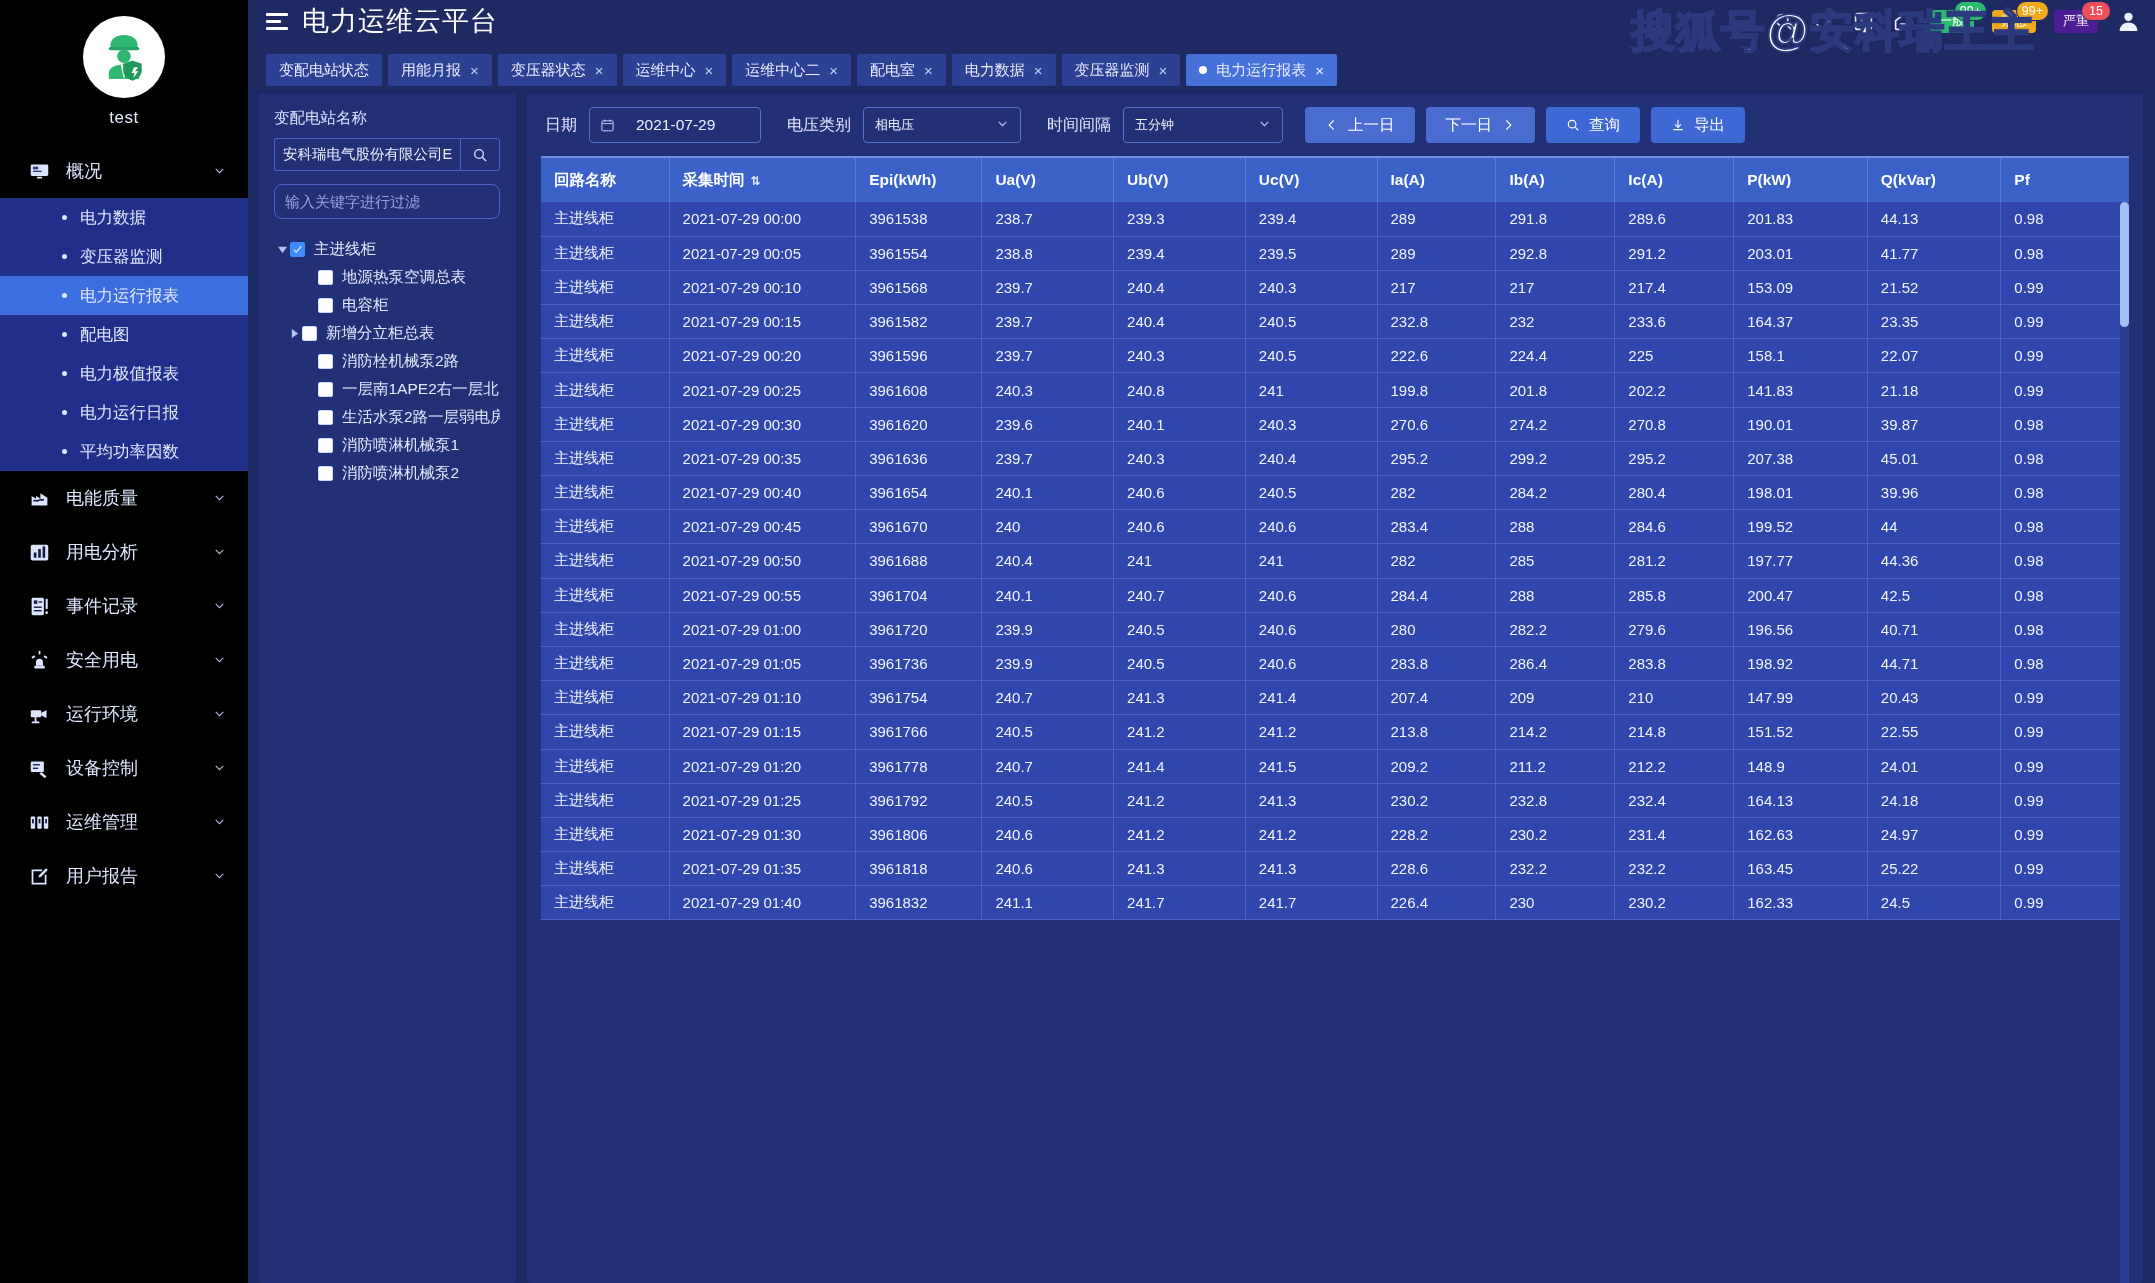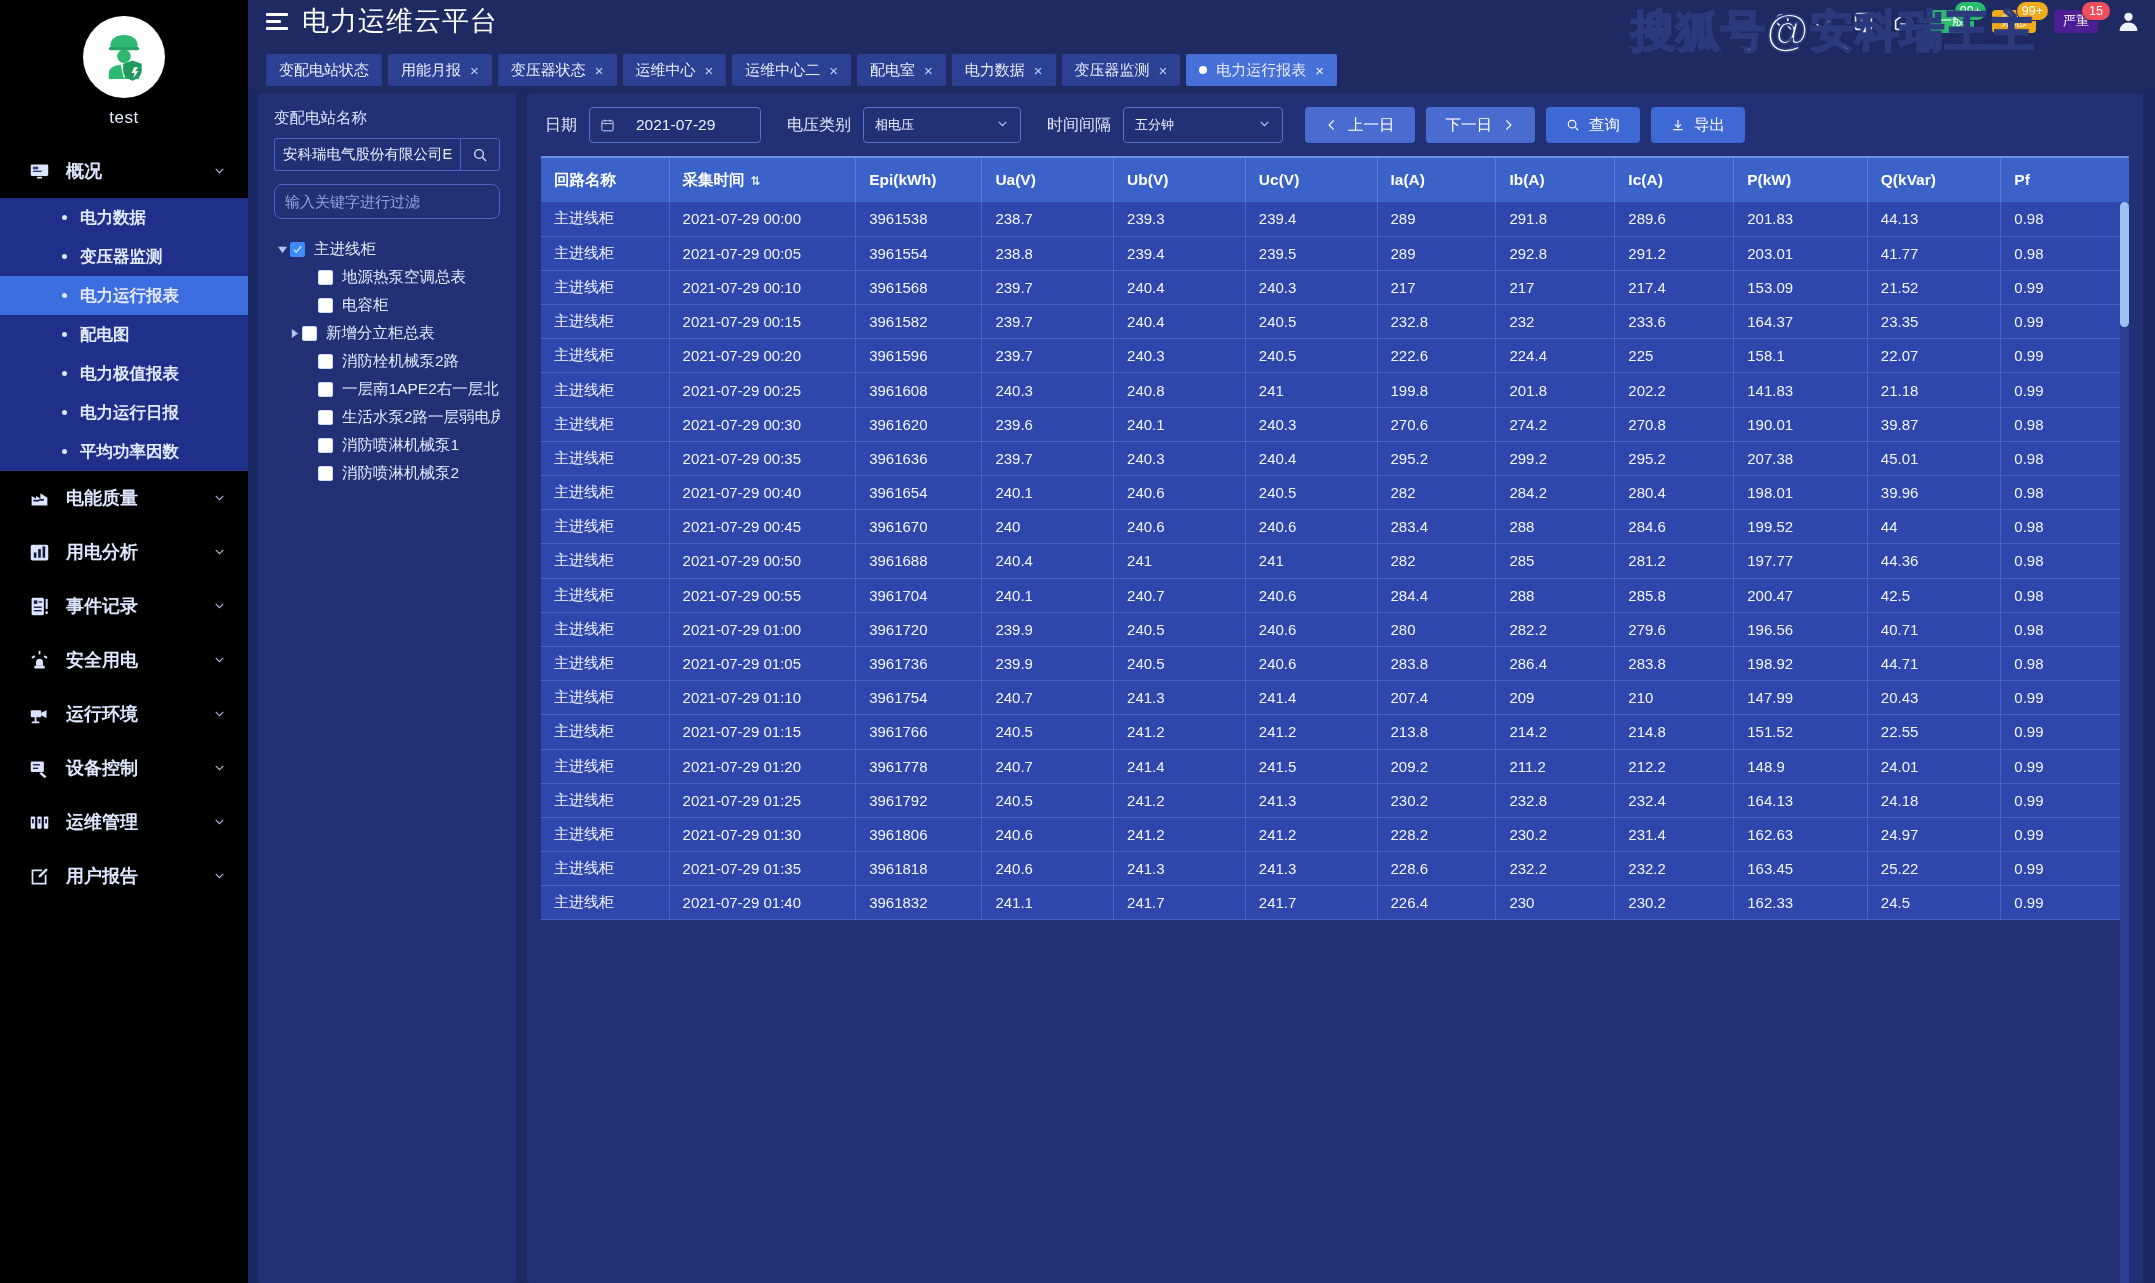--- a/index.html
+++ b/index.html
@@ -21,21 +21,21 @@
   }
   .profile { padding-top: 16px; text-align: center; }
   .avatar {
     width: 82px; height: 82px; border-radius: 50%;
     background: #ffffff; margin: 0 auto;
     display: flex; align-items: center; justify-content: center;
   }
   .avatar svg { width: 54px; height: 54px; }
   .username { color: #e6ecff; font-size: 17px; margin-top: 10px; letter-spacing: .5px; }
 
-  .nav { margin-top: 16px; font-weight: bold; }
+  .nav { margin-top: 16px; }
   .nav-item {
     height: 54px; display: flex; align-items: center;
     padding-left: 26px; color: #dfe6ff; font-size: 18px;
     position: relative; cursor: pointer;
   }
   .nav-item .nv-ic { width: 26px; height: 24px; margin-right: 14px; flex: 0 0 26px;
       display:flex; align-items:center; justify-content:center; }
   .nav-item .nv-ic svg { width: 21px; height: 21px; fill: #dde4ff; }
   .nav-item .nv-label { flex: 1 1 auto; white-space: nowrap; }
   .nav-item .chev { margin-right: 22px; opacity: .85; }

